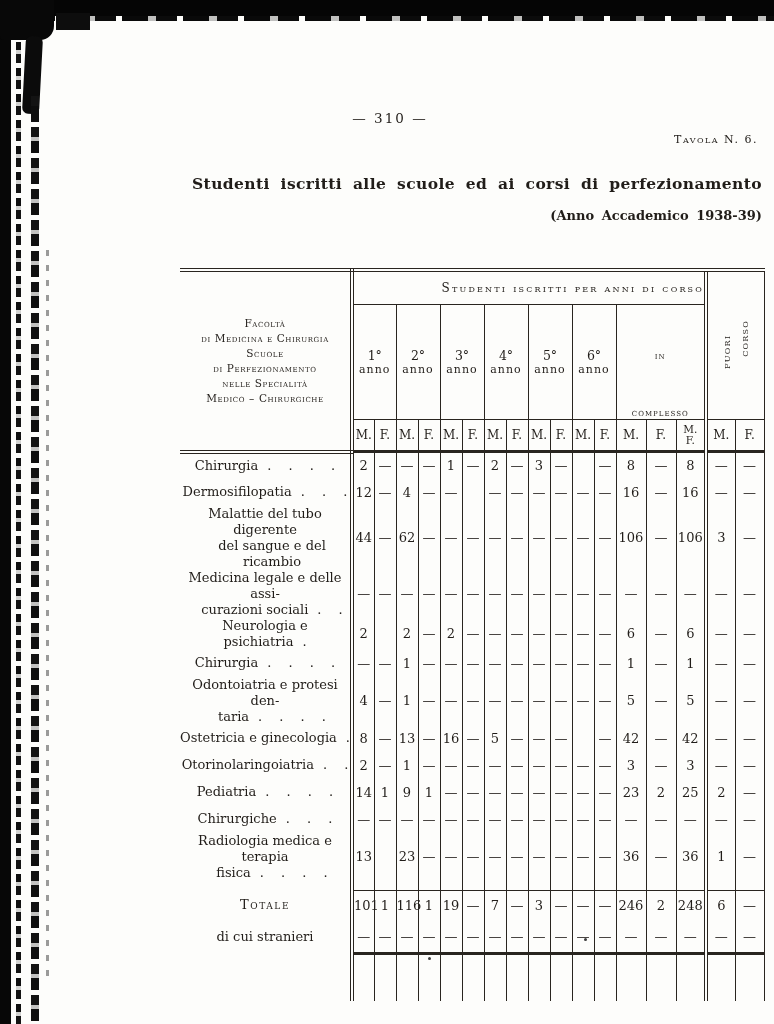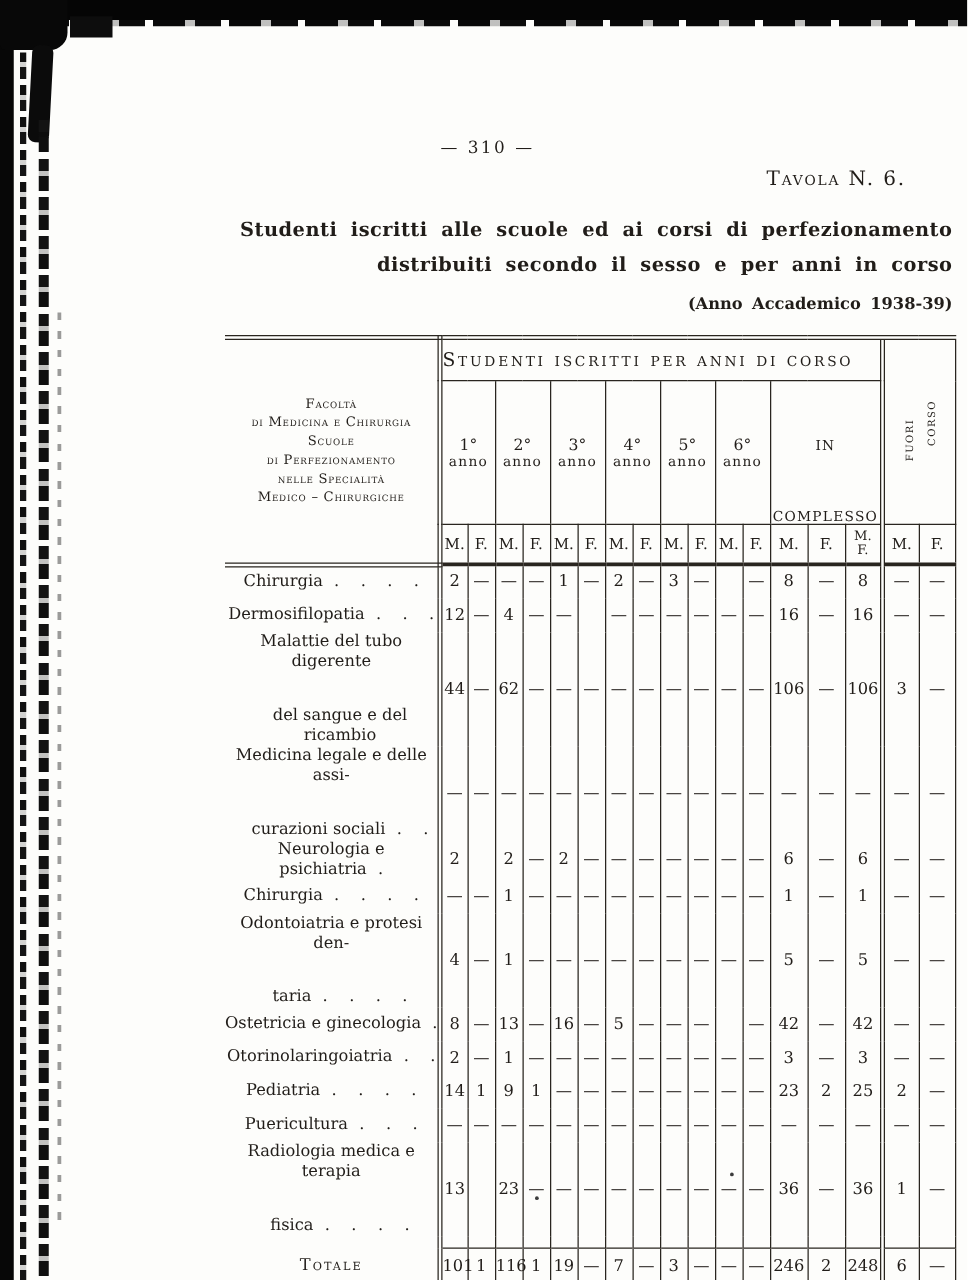--- a/index.html
+++ b/index.html
@@ -17,52 +17,52 @@
   .noise1{position:absolute;left:16px;top:42px;width:5px;height:982px;
     background:repeating-linear-gradient(to bottom,#101010 0 8px,rgba(16,16,16,.18) 8px 12px,#141414 12px 21px,rgba(255,255,255,0) 21px 26px);}
   .noise2{position:absolute;left:31px;top:96px;width:8px;height:928px;
     background:repeating-linear-gradient(to bottom,#131313 0 10px,rgba(19,19,19,.25) 10px 14px,#0f0f0f 14px 26px,rgba(255,255,255,0) 26px 31px);}
   .noise3{position:absolute;left:46px;top:250px;width:3px;height:730px;opacity:.45;
     background:repeating-linear-gradient(to bottom,#222 0 6px,rgba(255,255,255,0) 6px 15px);}
   .speck{position:absolute;width:3px;height:3px;background:#3c3c3c;border-radius:50%;}
   
   .pageno{position:absolute;left:330px;top:110px;width:120px;text-align:center;
     font-size:13.5px;letter-spacing:2px;}
-  .tavola{position:absolute;left:580px;top:133px;width:178px;text-align:center;
-    font-variant:small-caps;font-size:16px;letter-spacing:1.5px;}
+  .tavola{position:absolute;left:580px;top:133px;width:178px;text-align:right;
+    font-variant:small-caps;font-size:11px;letter-spacing:1.5px;}
   .titleblock{position:absolute;left:162px;top:170px;width:600px;text-align:right;}
   .t1{font-weight:bold;font-size:15.5px;letter-spacing:.4px;word-spacing:5px;line-height:28px;}
   .sub{font-weight:bold;font-size:13px;word-spacing:3px;margin-top:10px;}
   
   .tbl{position:absolute;left:180px;top:268px;width:584px;border-collapse:collapse;table-layout:fixed;}
   .tbl th,.tbl td{padding:0;font-weight:normal;vertical-align:middle;}
   .hA th{border-top:4px double #29251f;}
   .stub{border-right:4px double #29251f;border-bottom:4px double #29251f;text-align:center;}
   .shl{font-variant:small-caps;font-size:10.5px;letter-spacing:.6px;line-height:15px;}
-  .ghead{border-bottom:1px solid #29251f;height:32px;text-align:left;
-    font-variant:small-caps;font-size:15px;letter-spacing:2.2px;}
+  .ghead{border-bottom:1px solid #29251f;height:32px;text-align:right;
+    font-variant:small-caps;font-size:12px;letter-spacing:2.2px;}
   .fuori{border-left:4px double #29251f;border-bottom:1px solid #29251f;}
   .fwrap{display:flex;justify-content:center;gap:5px;height:100%;align-items:center;}
   .vword{writing-mode:vertical-rl;transform:rotate(180deg);font-variant:small-caps;
     font-size:11px;letter-spacing:1.2px;}
   .w1{position:relative;top:7px;}
   .w2{position:relative;top:-7px;}
   .hB th{border-left:1px solid #29251f;border-bottom:1px solid #29251f;height:38px;text-align:center;}
   .ord{font-size:12.5px;line-height:14px;}
   .yw{font-size:11px;letter-spacing:1px;line-height:13px;}
-  .compl div{font-variant:small-caps;font-size:15px;letter-spacing:1px;line-height:13px;margin-top:44px;}
+  .compl div{font-variant:small-caps;font-size:10px;letter-spacing:1px;line-height:13px;margin-top:44px;}
   .hC th{border-left:1px solid #29251f;border-bottom:3px solid #29251f;height:30px;
     text-align:center;font-size:12px;}
   .hC th.mf{white-space:pre-line;font-size:10.5px;line-height:11px;}
   .fm{border-left:4px double #29251f !important;}
   .last{border-right:1px solid #29251f;}
   .tbl tbody td{border-left:1px solid #29251f;text-align:center;font-size:13px;}
   td.lbl{border-left:none !important;border-right:4px double #29251f;text-align:left;
     font-size:12.5px;line-height:16px;}
-  .l2{padding-left:14px;margin-top:27px;}
+  .l2{padding-left:14px;}
   .ldr{word-spacing:13px;padding-left:9px;}
   tr.s{height:27px;} tr.d{height:41px;}
   tr.sp td{height:9px;}
   tr.tot td{border-top:1px solid #29251f;height:30px;font-size:13px;}
   tr.tot td.lbl{border-top:none;}
   .totlbl{text-align:left;font-variant:small-caps;letter-spacing:1.6px;
     font-size:13px;padding-right:8px;}
   tr.str td{height:31px;border-bottom:3px solid #29251f;}
   tr.str td.lbl{border-bottom:none;}
   .strlbl{text-align:left;padding-right:12px;font-size:12.5px;}
@@ -82,21 +82,20 @@
   <div class="noise1"></div>
   <div class="noise2"></div>
   <div class="noise3"></div>
   <div class="speck" style="left:584px;top:938px;"></div>
   <div class="speck" style="left:428px;top:957px;"></div>
 
   <div class="pageno">— 310 —</div>
   <div class="tavola">Tavola N. 6.</div>
   <div class="titleblock">
     <div class="t1">Studenti iscritti alle scuole ed ai corsi di perfezionamento</div>
-    <div class="t1">distribuiti secondo il sesso e per anni in corso</div>
     <div class="sub">(Anno Accademico 1938-39)</div>
   </div>
 
   <table class="tbl">
     <colgroup>
       <col style="width:172px">
       <col style="width:22px">
         <col style="width:22px">
         <col style="width:22px">
         <col style="width:22px">
@@ -402,21 +401,21 @@
           <td class="">—</td>
           <td class="">—</td>
           <td class="">23</td>
           <td class="">2</td>
           <td class="">25</td>
           <td class="fm ">2</td>
           <td class="last">—</td>
         </tr>
         <tr class="s">
           <td class="lbl">
-            <div class="l1"><span>Puericultura</span><span class="ldr">. . .</span></div>
+            <div class="l1"><span>Chirurgiche</span><span class="ldr">. . .</span></div>
           </td>
           <td class="">—</td>
           <td class="">—</td>
           <td class="">—</td>
           <td class="">—</td>
           <td class="">—</td>
           <td class="">—</td>
           <td class="">—</td>
           <td class="">—</td>
           <td class="">—</td>

